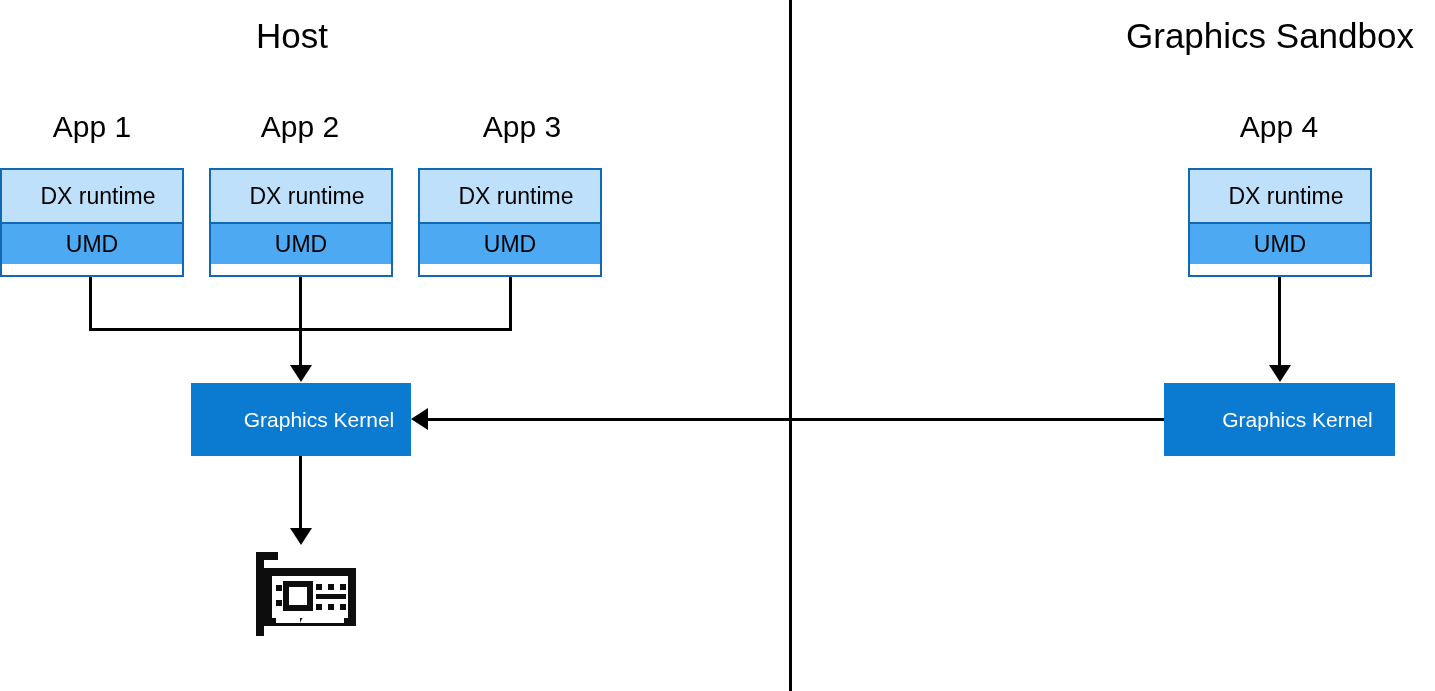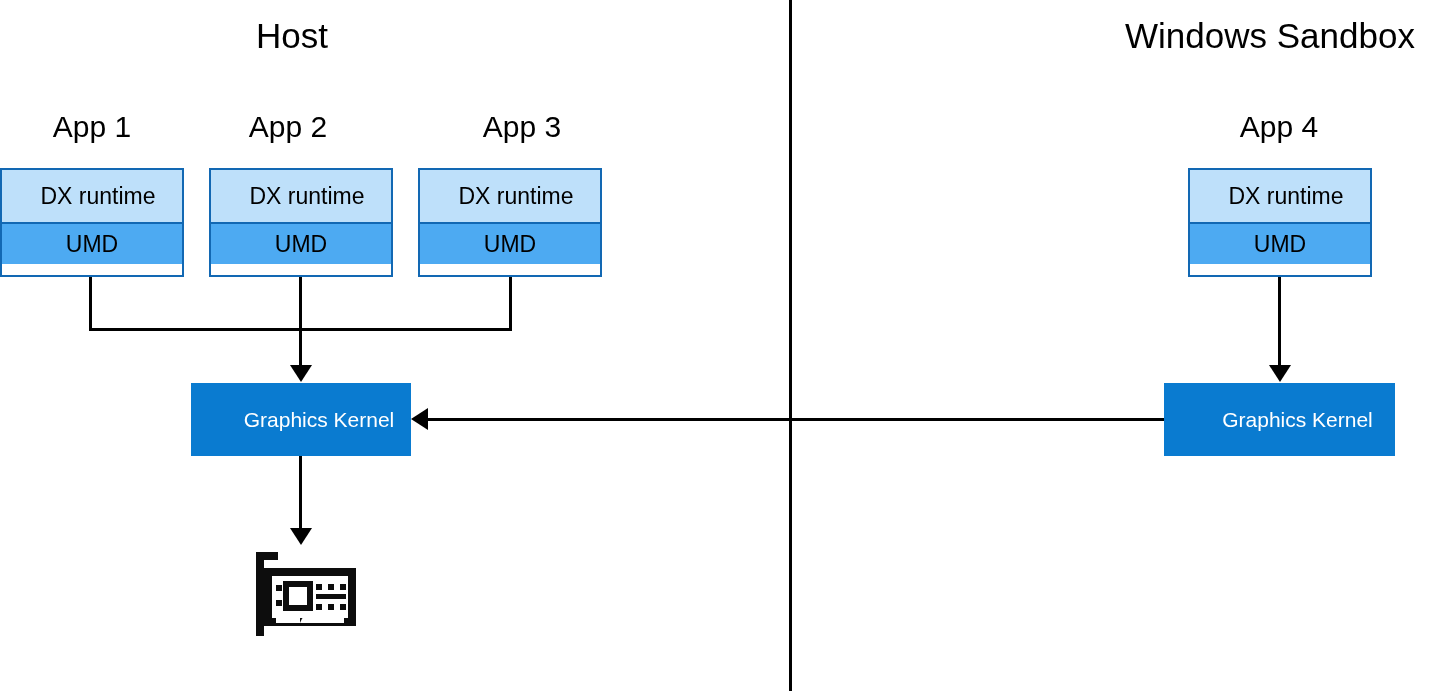--- a/index.html
+++ b/index.html
@@ -108,32 +108,32 @@
     position: absolute;
   }
 </style>
 </head>
 <body>
 
 <div id="canvas">
 
   <div class="zone-title" style="left:172px; top:18px; width:240px;">Host</div>
 
-  <div class="zone-title" style="left:1110px; top:18px; width:320px;">Windows Sandbox</div>
+  <div class="zone-title" style="left:1110px; top:18px; width:320px;">Graphics Sandbox</div>
 
   <div class="divider" style="left:789px; top:0px; height:691px;"></div>
 
   <div class="app-title" style="left:-28px; top:112px; width:240px;">App 1</div>
 
   <div class="app-stack" style="left:0px; top:168px; width:184px; height:109px;">
     <div class="stack-cell cell-dx">DX runtime</div>
     <div class="stack-cell cell-umd">UMD</div>
   </div>
 
-  <div class="app-title" style="left:168px; top:112px; width:240px;">App 2</div>
+  <div class="app-title" style="left:180px; top:112px; width:240px;">App 2</div>
 
   <div class="app-stack" style="left:209px; top:168px; width:184px; height:109px;">
     <div class="stack-cell cell-dx">DX runtime</div>
     <div class="stack-cell cell-umd">UMD</div>
   </div>
 
   <div class="app-title" style="left:402px; top:112px; width:240px;">App 3</div>
 
   <div class="app-stack" style="left:418px; top:168px; width:184px; height:109px;">
     <div class="stack-cell cell-dx">DX runtime</div>

